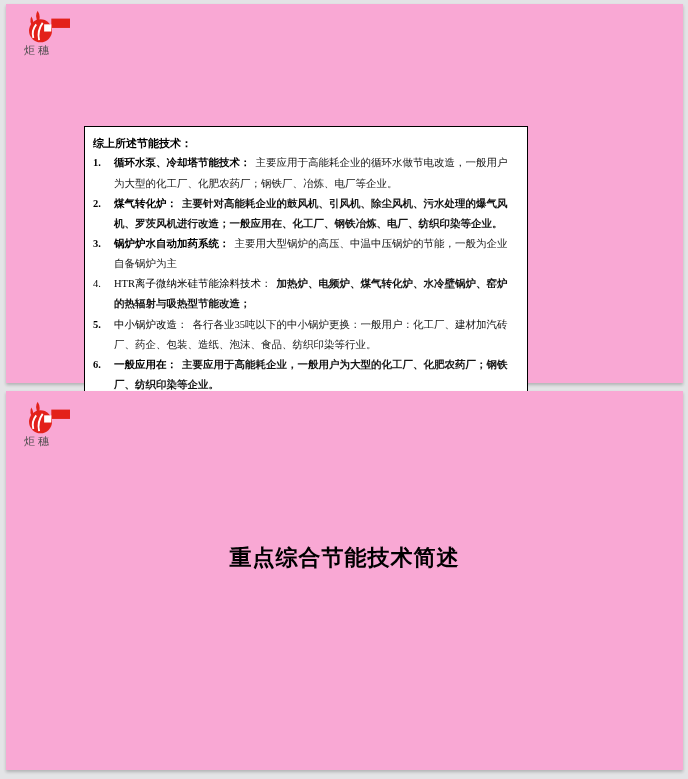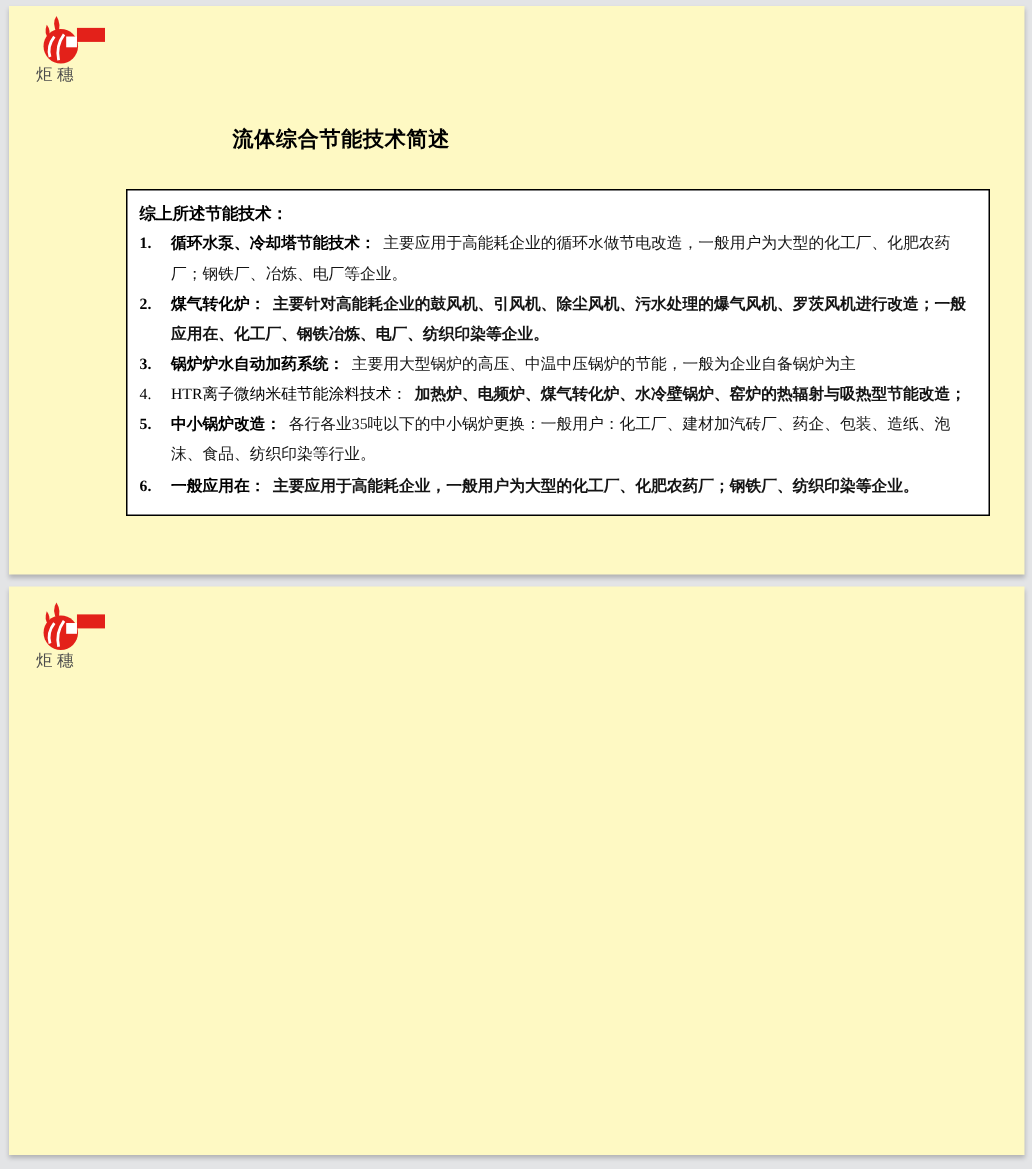--- a/index.html
+++ b/index.html
@@ -9,21 +9,21 @@
     font-family: "Liberation Serif", "DejaVu Serif", serif;
     overflow: hidden;
     position: relative;
   }
   .page { position: absolute; inset: 0; }
   .slide {
     position: absolute;
     left: 6px;
     width: 677px;
     height: 379px;
-    background: #fef9c3;
+    background: #f9a8d4;
     box-shadow: 0 2px 3px rgba(0,0,0,0.22);
   }
   .slide-1 { top: 4px; }
   .slide-2 { top: 391px; }
 
   
   .logo { position: absolute; width: 56px; }
   .slide-1 .logo { left: 18px; top: 5px; }
   .slide-2 .logo { left: 18px; top: 9px; }
   .logo svg { display: block; }
@@ -43,21 +43,21 @@
     top: 80px;
     font-size: 14px;
     font-weight: 700;
     color: #000;
     letter-spacing: 0.5px;
   }
   .content-box {
     position: absolute;
     left: 78px;
     top: 122px;
-    width: 576px;
+    width: 444px;
     border: 1px solid #000;
     padding: 6px 10px 8px 8px;
     background: #fff;
   }
   .box-heading {
     font-size: 11px;
     font-weight: 700;
     color: #000;
     line-height: 1.85;
   }
@@ -104,21 +104,20 @@
           <circle cx="23" cy="30" r="16"></circle>
           <rect x="38" y="13" width="26" height="13"></rect>
         </g>
         <path d="M13 40 Q10 30 17 21" stroke="#ffffff" stroke-width="2.6" fill="none"></path>
         <path d="M21 43 Q18 30 26 19" stroke="#ffffff" stroke-width="2.6" fill="none"></path>
         <rect x="28" y="21" width="10" height="10" fill="#ffffff"></rect>
       </svg>
       <div class="logo-text">炬穗</div>
     </div>
 
-    <div class="s1-title">流体综合节能技术简述</div>
 
     <div class="content-box">
       <div class="box-heading">综上所述节能技术：</div>
 
       <div class="item">
         <span class="num" style="font-weight: 700;">1.</span>
         <span class="itext"><span class="lead" style="font-weight: 700; text-align: right;">循环水泵、冷却塔节能技术：</span><span class="ibody" style="font-weight: 400;">主要应用于高能耗企业的循环水做节电改造，一般用户为大型的化工厂、化肥农药厂；钢铁厂、冶炼、电厂等企业。</span></span>
       </div>
 
       <div class="item">
@@ -131,21 +130,21 @@
         <span class="itext"><span class="lead" style="font-weight: 700;">锅炉炉水自动加药系统：</span><span class="ibody" style="font-weight: 400;">主要用大型锅炉的高压、中温中压锅炉的节能，一般为企业自备锅炉为主</span></span>
       </div>
 
       <div class="item">
         <span class="num" style="font-weight: 400;">4.</span>
         <span class="itext"><span class="lead" style="font-weight: 400;">HTR离子微纳米硅节能涂料技术：</span><span class="ibody" style="font-weight: 700;">加热炉、电频炉、煤气转化炉、水冷壁锅炉、窑炉的热辐射与吸热型节能改造；</span></span>
       </div>
 
       <div class="item">
         <span class="num" style="font-weight: 700;">5.</span>
-        <span class="itext"><span class="lead" style="font-weight: 700;">中小锅炉改造：</span><span class="ibody" style="font-weight: 400;">各行各业35吨以下的中小锅炉更换：一般用户：化工厂、建材加汽砖厂、药企、包装、造纸、泡沫、食品、纺织印染等行业。</span></span>
+        <span class="itext"><span class="lead" style="font-weight: 400;">中小锅炉改造：</span><span class="ibody" style="font-weight: 400;">各行各业35吨以下的中小锅炉更换：一般用户：化工厂、建材加汽砖厂、药企、包装、造纸、泡沫、食品、纺织印染等行业。</span></span>
       </div>
 
       <div class="item">
         <span class="num" style="font-weight: 700;">6.</span>
         <span class="itext"><span class="lead" style="font-weight: 700;">一般应用在：</span><span class="ibody" style="font-weight: 700;">主要应用于高能耗企业，一般用户为大型的化工厂、化肥农药厂；钢铁厂、纺织印染等企业。</span></span>
       </div>
     </div>
   </div>
 
   <div class="slide slide-2">
@@ -157,15 +156,16 @@
           <circle cx="23" cy="30" r="16"></circle>
           <rect x="38" y="13" width="26" height="13"></rect>
         </g>
         <path d="M13 40 Q10 30 17 21" stroke="#ffffff" stroke-width="2.6" fill="none"></path>
         <path d="M21 43 Q18 30 26 19" stroke="#ffffff" stroke-width="2.6" fill="none"></path>
         <rect x="28" y="21" width="10" height="10" fill="#ffffff"></rect>
       </svg>
       <div class="logo-text">炬穗</div>
     </div>
 
+    <div class="s2-title">重点综合节能技术简述</div>
   </div>
 
 </div>
 
 </body></html>

